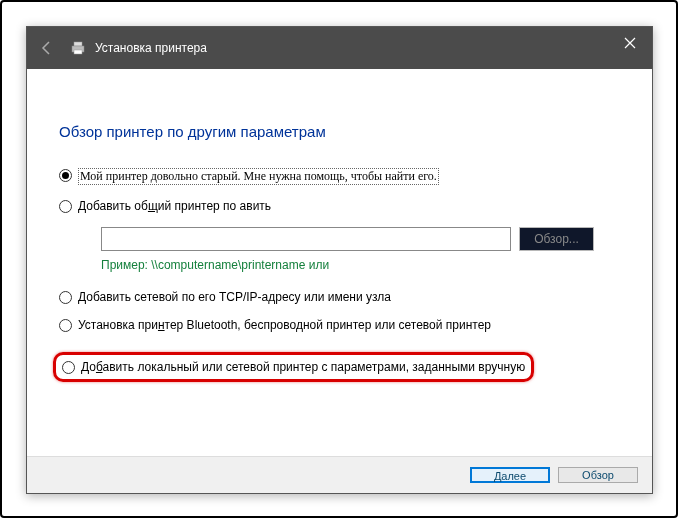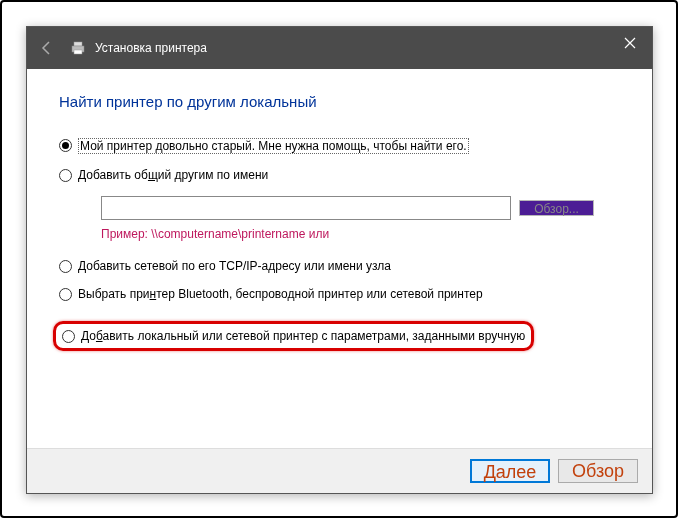--- a/index.html
+++ b/index.html
@@ -25,20 +25,21 @@
     position: absolute;
     left: 24px;
     top: 24px;
     width: 627px;
     height: 468px;
     border: 1px solid #555;
     background: #fff;
     box-shadow: 0 2px 10px rgba(0,0,0,0.3);
     display: flex;
     flex-direction: column;
+    gap: 30px;
   }
   .titlebar {
     height: 42px;
     background: #4b4b4b;
     color: #fff;
     display: flex;
     align-items: center;
     padding: 0 8px;
     position: relative;
   }
@@ -109,46 +110,47 @@
     border-radius: 50%;
   }
   .radio-label {
     font-size: 12px;
     color: #000;
   }
   .dotted {
     border: 1px dotted #666;
     padding: 0 1px;
     display: inline-block;
+    font-family: Liberation Serif, serif;
   }
   .row-nested {
     margin-left: 42px;
     margin-top: 8px;
     margin-bottom: 8px;
   }
   .text-input {
     width: 410px;
     height: 24px;
     border: 1px solid #888;
     background: #fff;
     vertical-align: middle;
   }
   .browse-btn {
     width: 75px;
-    height: 16px;
-    background: #4c1d95;
+    height: 24px;
+    background: #0f172a;
     border: 1px solid #b8b8b8;
     color: #888;
     font-size: 12px;
     margin-left: 8px;
     vertical-align: middle;
   }
   .example-text {
     font-size: 12px;
-    color: #be185d;
+    color: #15803d;
     margin-top: 6px;
     line-height: 1.4;
   }
   .highlight-row {
     border: 3px solid #d80000;
     border-radius: 10px;
     padding: 5px 6px;
     margin: 6px 0 16px -6px;
     display: inline-flex;
     align-items: flex-start;
@@ -157,25 +159,25 @@
   .footer {
     border-top: 1px solid #ddd;
     background: #f0f0f0;
     padding: 10px 14px;
     display: flex;
     justify-content: flex-end;
     gap: 8px;
   }
   .btn {
     min-width: 80px;
-    height: 24px;
-    font-size: 18px;
+    height: 16px;
+    font-size: 11px;
     border: 1px solid #aaa;
     background: #e8e8e8;
-    color: #c2410c;
+    color: #0c4a6e;
     cursor: pointer;
   }
   .btn.primary {
     border: 2px solid #0078d7;
     background: #e5f1fb;
   }
   .underline-letter {
     text-decoration: underline;
   }
 </style>
@@ -200,47 +202,47 @@
       </div>
       <div class="title-text">Установка принтера</div>
       <div class="close-btn">
         <svg width="12" height="12" viewBox="0 0 12 12">
           <path d="M1 1 L11 11 M11 1 L1 11" stroke="#fff" stroke-width="1.2"></path>
         </svg>
       </div>
     </div>
 
     <div class="content">
-      <div class="heading">Найти принтер по другим локальный</div>
+      <div class="heading">Обзор принтер по другим параметрам</div>
 
       <div class="radio-row">
         <div class="radio selected"></div>
         <span class="radio-label dotted">Мой принтер довольно старый. Мне нужна помощь, чтобы найти его.</span>
       </div>
 
       <div class="radio-row">
         <div class="radio"></div>
-        <span class="radio-label"><span>Добавить об</span><span class="underline-letter">щ</span><span>ий другим по имени</span></span>
+        <span class="radio-label"><span>Добавить об</span><span class="underline-letter">щ</span><span>ий принтер по авить</span></span>
       </div>
 
       <div class="row-nested">
         <input type="text" class="text-input" disabled="" style=""><button class="browse-btn" disabled="">Обзор...</button>
         <div class="example-text">
           <div>Пример: \\computername\printername или</div>
         </div>
       </div>
 
       <div class="radio-row" style="margin-top:16px;">
         <div class="radio"></div>
         <span class="radio-label">Добавить сетевой по его TCP/IP-адресу или имени узла</span>
       </div>
 
       <div class="radio-row">
         <div class="radio"></div>
-        <span class="radio-label"><span>Выбрать при</span><span class="underline-letter">н</span><span>тер Bluetooth, беспроводной принтер или сетевой принтер</span></span>
+        <span class="radio-label"><span>Установка при</span><span class="underline-letter">н</span><span>тер Bluetooth, беспроводной принтер или сетевой принтер</span></span>
       </div>
 
       <div class="highlight-row">
         <div class="radio"></div>
         <span class="radio-label"><span>До</span><span class="underline-letter">б</span><span>авить локальный или сетевой принтер с параметрами, заданными вручную</span></span>
       </div>
     </div>
 
     <div class="footer">
       <button class="btn primary"><span class="underline-letter">Д</span><span>алее</span></button>

